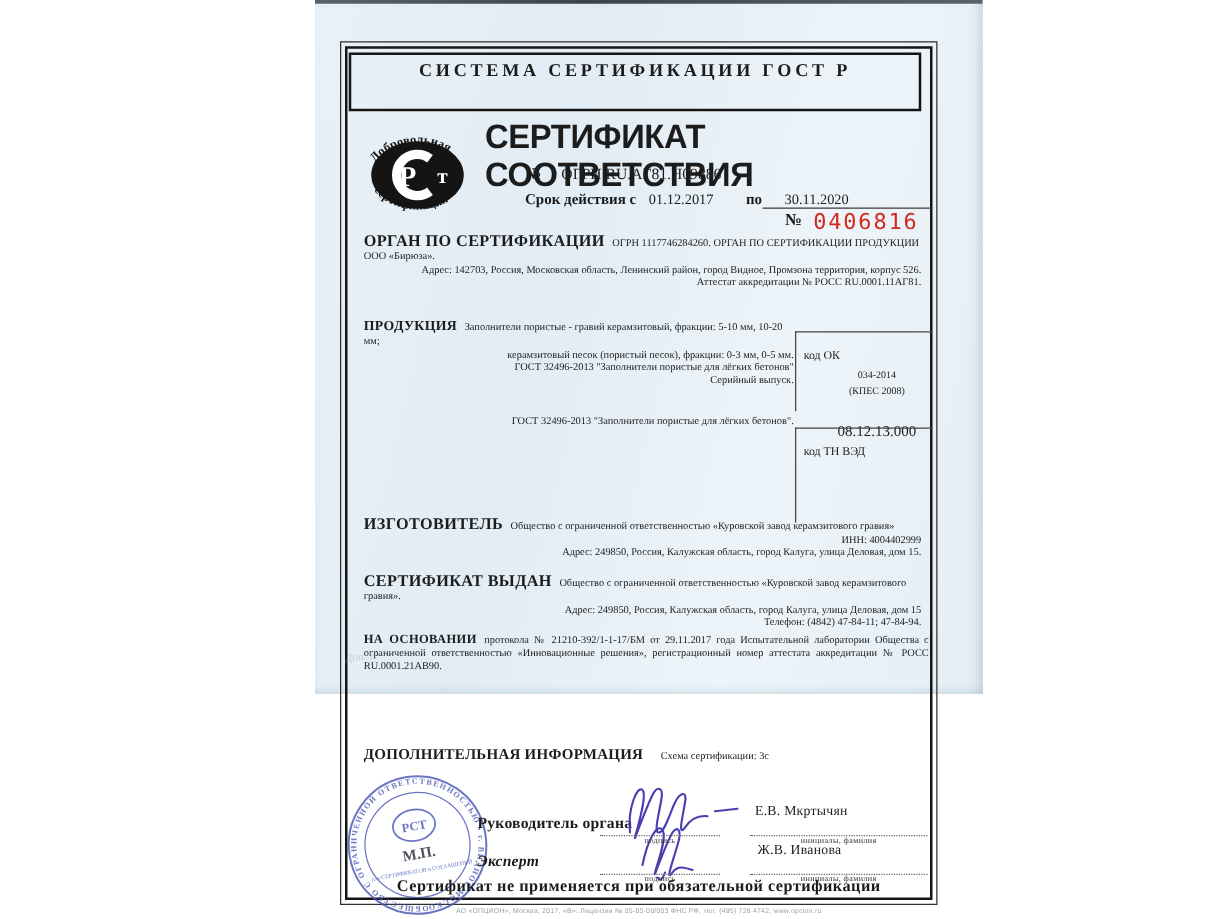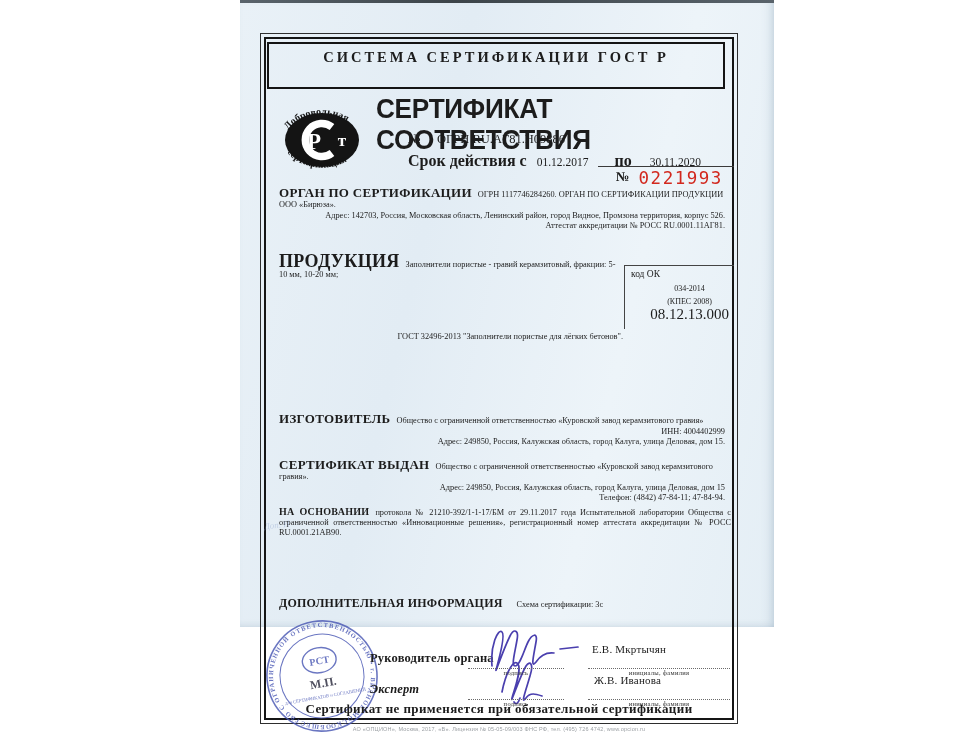--- a/index.html
+++ b/index.html
@@ -1,53 +1,53 @@
 <!DOCTYPE html>
 <html><head>
 <meta charset="utf-8">
 <style>
   html,body{margin:0;padding:0;background:#ffffff;}
   body{width:980px;height:735px;overflow:hidden;position:relative;
        font-family:"Liberation Serif","DejaVu Serif",serif;color:#1c1c1c;}
-  .paper{position:absolute;left:240px;top:0;width:534px;height:627px;
+  .paper{position:absolute;left:252px;top:0;width:534px;height:555px;
          background:linear-gradient(103deg,#e9f1f7 0%,#e2ecf4 35%,#edf4f9 68%,#e4eef5 100%);
          box-shadow:inset -7px 0 12px -7px rgba(110,140,165,.45),inset 0 -5px 10px -7px rgba(110,140,165,.35);}
   .paper-top-edge{position:absolute;left:0;top:0;width:100%;height:3px;
          background:linear-gradient(90deg,#5a646c,#3c4449 40%,#59636b);}
   .frame{position:absolute;left:20px;top:33px;width:478px;height:691px;
          border:1px solid #2e2e2e;box-sizing:border-box;padding:3px;}
   .frame-inner{width:100%;height:100%;border:2px solid #151515;box-sizing:border-box;}
   .abs{position:absolute;}
   .header-box{left:27px;top:42px;width:458px;height:47px;border:2px solid #141414;
          box-sizing:border-box;text-align:center;padding-top:5px;}
   .sys-title{font-weight:bold;font-size:14.5px;letter-spacing:3px;}
   .agency{font-weight:bold;font-size:10.3px;letter-spacing:.2px;margin-top:3px;}
   .doc-title{left:136px;top:94px;font-family:"Liberation Sans","DejaVu Sans",sans-serif;
          font-weight:bold;font-size:27px;letter-spacing:-.3px;transform:scaleX(.97);transform-origin:left;}
   .numline{left:168px;top:131px;font-size:12.5px;}
   .numline b{margin-right:16px;font-size:13px;}
   .validity{left:168px;top:152px;font-size:11.5px;}
-  .validity b{font-size:16px;font-family:Liberation Serif, serif;}
+  .validity b{font-size:12px;font-family:Liberation Serif, serif;}
   .validity .dt{margin-left:10px;margin-right:26px;}
   .validity .dt2{margin-left:18px;}
   .hairline{left:358px;top:166px;width:136px;height:1px;background:#3a3a3a;}
   .rednum{left:376px;top:168px;}
   .rednum b{font-size:13.5px;vertical-align:3px;}
   .red-digits{font-family:"DejaVu Sans Mono","Liberation Mono",monospace;
          font-size:17.5px;letter-spacing:1.5px;margin-left:9px;}
   .sec{line-height:10px;font-size:8.3px;}
   .sec .h{font-weight:bold;font-size:13px;letter-spacing:.3px;margin-right:6px;line-height:13px;margin-top:19px;}
   .sec .h-sm{font-weight:bold;font-size:11.4px;letter-spacing:.2px;margin-right:6px;white-space:nowrap;}
   .sublines{margin-top:1px;padding-left:7px;text-align:right;}
   .sublines div{line-height:9.8px;}
   .codebox{border-left:1px solid #444;border-top:1px solid #444;box-sizing:border-box;
-         font-size:9.5px;padding:3px 0 0 6px;}
+         font-size:9.5px;padding:14px 0 0 6px;}
   .codebox .cbl{font-size:9.5px;}
   .cb-lines{text-align:center;padding-left:14px;margin-top:3px;font-size:8px;line-height:13px;}
-  .cb-lines .big{font-size:15px;}
+  .cb-lines .big{font-size:12px;margin-top:20px;}
   .justify{text-align:justify;}
   .pencil{left:24px;top:520px;color:#8298c8;opacity:.35;font-style:italic;font-size:9px;
          transform:rotate(-7deg);line-height:11px;}
   .role{left:130px;font-weight:bold;font-size:12.5px;letter-spacing:.2px;}
   .dotline{border-top:1.5px dotted #6a6a6a;height:0;}
   .caption{font-size:6.5px;color:#333;text-align:center;letter-spacing:.3px;}
   .name{font-size:11px;letter-spacing:.2px;}
   .bottom-note{left:20px;top:701px;width:478px;text-align:center;font-weight:bold;
          font-size:13px;letter-spacing:.4px;}
   .imprint{left:20px;top:726px;width:478px;text-align:center;font-size:5.5px;
@@ -91,50 +91,58 @@
     <b>№</b><span>ОГРН RU.АГ81.Н09886</span>
   </div>
 
   <div class="abs validity">
     <b>Срок действия с</b><span class="dt">01.12.2017</span><b>по</b><span class="dt2">30.11.2020</span>
   </div>
 
   <div class="abs hairline"></div>
 
   <div class="abs rednum">
-    <b>№</b><span class="red-digits" style="color:#d2281e">0221993</span>
+    <b>№</b><span class="red-digits" style="color:#d2281e">0406816</span>
   </div>
 
   <div class="abs sec" style="left:39px;top:186px;width:446px;">
     <span class="h">ОРГАН ПО СЕРТИФИКАЦИИ</span><span>ОГРН 1117746284260. ОРГАН ПО СЕРТИФИКАЦИИ ПРОДУКЦИИ ООО «Бирюза».</span>
     <div class="sublines">
       <div>Адрес: 142703, Россия, Московская область, Ленинский район, город Видное, Промзона территория, корпус 526.</div>
       <div>Аттестат аккредитации № РОСС RU.0001.11АГ81.</div>
     </div>
   </div>
 
   <div class="abs sec" style="left:39px;top:255px;width:344px;">
-    <span class="h" style="font-size:18px">ПРОДУКЦИЯ</span><span>Заполнители пористые - гравий керамзитовый, фракции: 5-10 мм, 10-20 мм;</span>
+    <span class="h" style="font-size:11px">ПРОДУКЦИЯ</span><span>Заполнители пористые - гравий керамзитовый, фракции: 5-10 мм, 10-20 мм;</span>
+    <div class="sublines" style="padding-left:0">
+      <div>керамзитовый песок (пористый песок), фракции: 0-3 мм, 0-5 мм.</div>
+      <div>ГОСТ 32496-2013 "Заполнители пористые для лёгких бетонов"</div>
+      <div>Серийный выпуск.</div>
+    </div>
   </div>
 
   <div class="abs codebox" style="left:384px;top:265px;width:110px;height:64px;">
     <span class="cbl">код ОК</span>
     <div class="cb-lines">
       <div>034-2014</div>
       <div>(КПЕС 2008)</div>
       <div class="big">08.12.13.000</div>
     </div>
   </div>
 
   <div class="abs sec" style="left:39px;top:330px;width:344px;">
     <div class="sublines" style="padding-left:0;margin-top:2px">
       <div>ГОСТ 32496-2013 "Заполнители пористые для лёгких бетонов".</div>
     </div>
   </div>
 
+  <div class="abs codebox" style="left:384px;top:342px;width:110px;height:76px;">
+    <span class="cbl">код ТН ВЭД</span>
+  </div>
 
   <div class="abs sec" style="left:39px;top:412px;width:446px;">
     <span class="h">ИЗГОТОВИТЕЛЬ</span><span>Общество с ограниченной ответственностью «Куровской завод керамзитового гравия»</span>
     <div class="sublines" style="padding-left:0">
       <div>ИНН: 4004402999</div>
       <div>Адрес: 249850, Россия, Калужская область, город Калуга, улица Деловая, дом 15.</div>
     </div>
   </div>
 
   <div class="abs sec" style="left:39px;top:458px;width:446px;">

